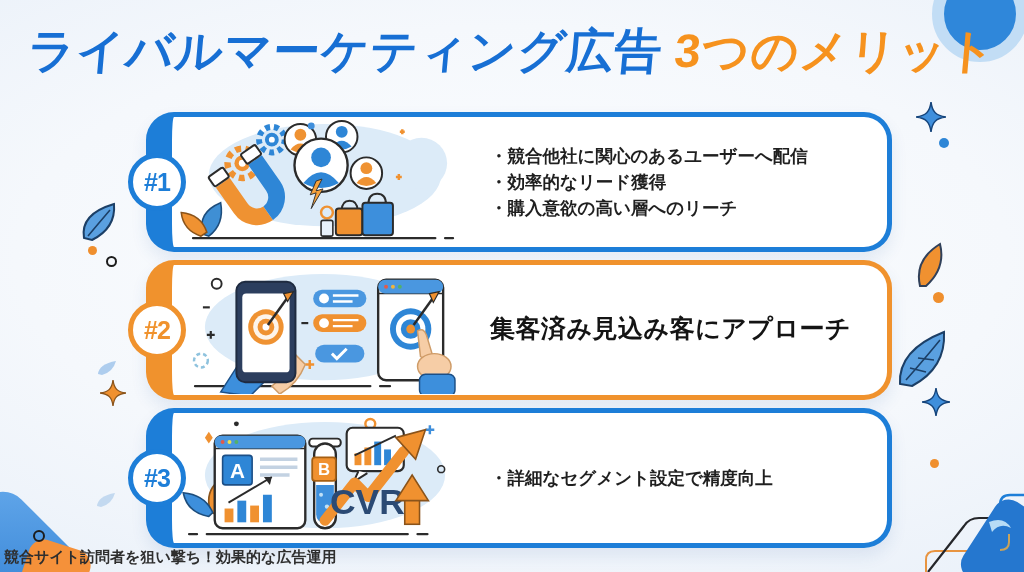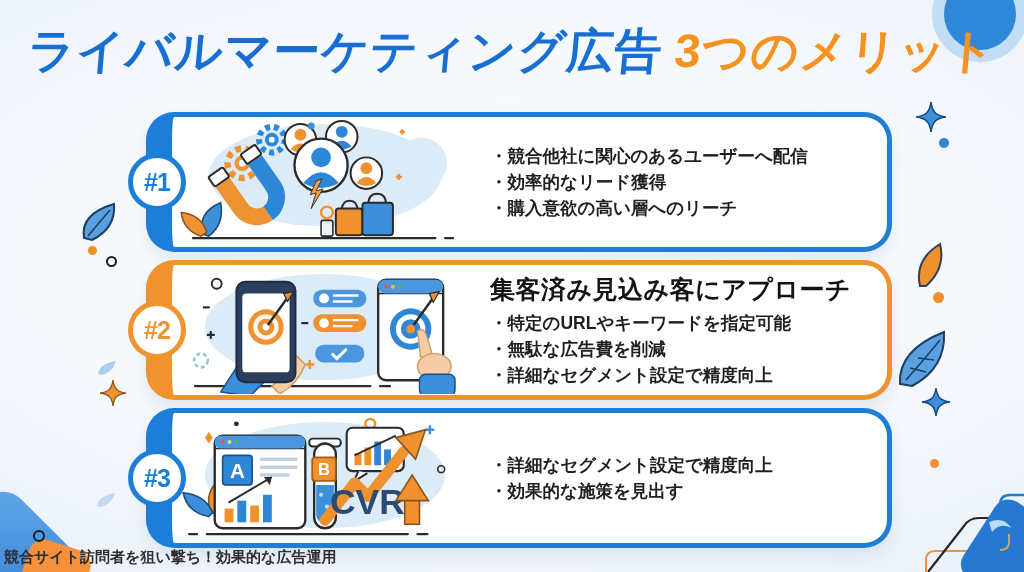--- a/index.html
+++ b/index.html
@@ -246,25 +246,20 @@
               <line x1="260" y1="32" x2="240" y2="60" stroke="#2b2b2b" stroke-width="2.5"></line>
               <polygon points="256,28 266,26 260,37" fill="#f09130" stroke="#2b2b2b" stroke-width="1.2"></polygon>
               <path d="M244,66 Q250,62 253,70 L259,90 Q253,98 247,92 Z" fill="#f6cda6" stroke="#cf9c68" stroke-width="1.5"></path>
               <ellipse cx="261" cy="102" rx="17" ry="13" fill="#f6cda6" stroke="#cf9c68" stroke-width="1.5"></ellipse>
               <rect x="246" y="110" width="36" height="22" rx="6" fill="#3d8fdc" stroke="#1c4f86" stroke-width="1.5"></rect>
             </g>
           </svg>
         </div>
         <div class="txt">
           <h2>集客済み見込み客にアプローチ</h2>
-          <ul>
-            <li>特定のURLやキーワードを指定可能</li>
-            <li>無駄な広告費を削減</li>
-            <li>詳細なセグメント設定で精度向上</li>
-          </ul>
         </div>
       </div>
     </section>
 
     <section class="card-row blue">
       <div class="badge">#3</div>
       <div class="card">
         <div class="illus">
           <svg width="300" height="128" viewBox="0 0 300 130">
             <ellipse cx="150" cy="62" rx="122" ry="54" fill="#dcebf8"></ellipse>
@@ -320,21 +315,20 @@
             <text x="155" y="102" font-size="36" font-weight="bold" fill="#2b4a74">CVR</text>
             <g>
               <rect x="231" y="86" width="15" height="26" fill="#f09130" stroke="#8a531a" stroke-width="1.6"></rect>
               <polygon points="222,88 238.5,62 255,88" fill="#f09130" stroke="#8a531a" stroke-width="1.6"></polygon>
             </g>
           </svg>
         </div>
         <div class="txt">
           <ul>
             <li>詳細なセグメント設定で精度向上</li>
-            <li>効果的な施策を見出す</li>
           </ul>
         </div>
       </div>
     </section>
 
   </main>
 
   <footer class="footer-note">競合サイト訪問者を狙い撃ち！効果的な広告運用</footer>
 
 </div>

